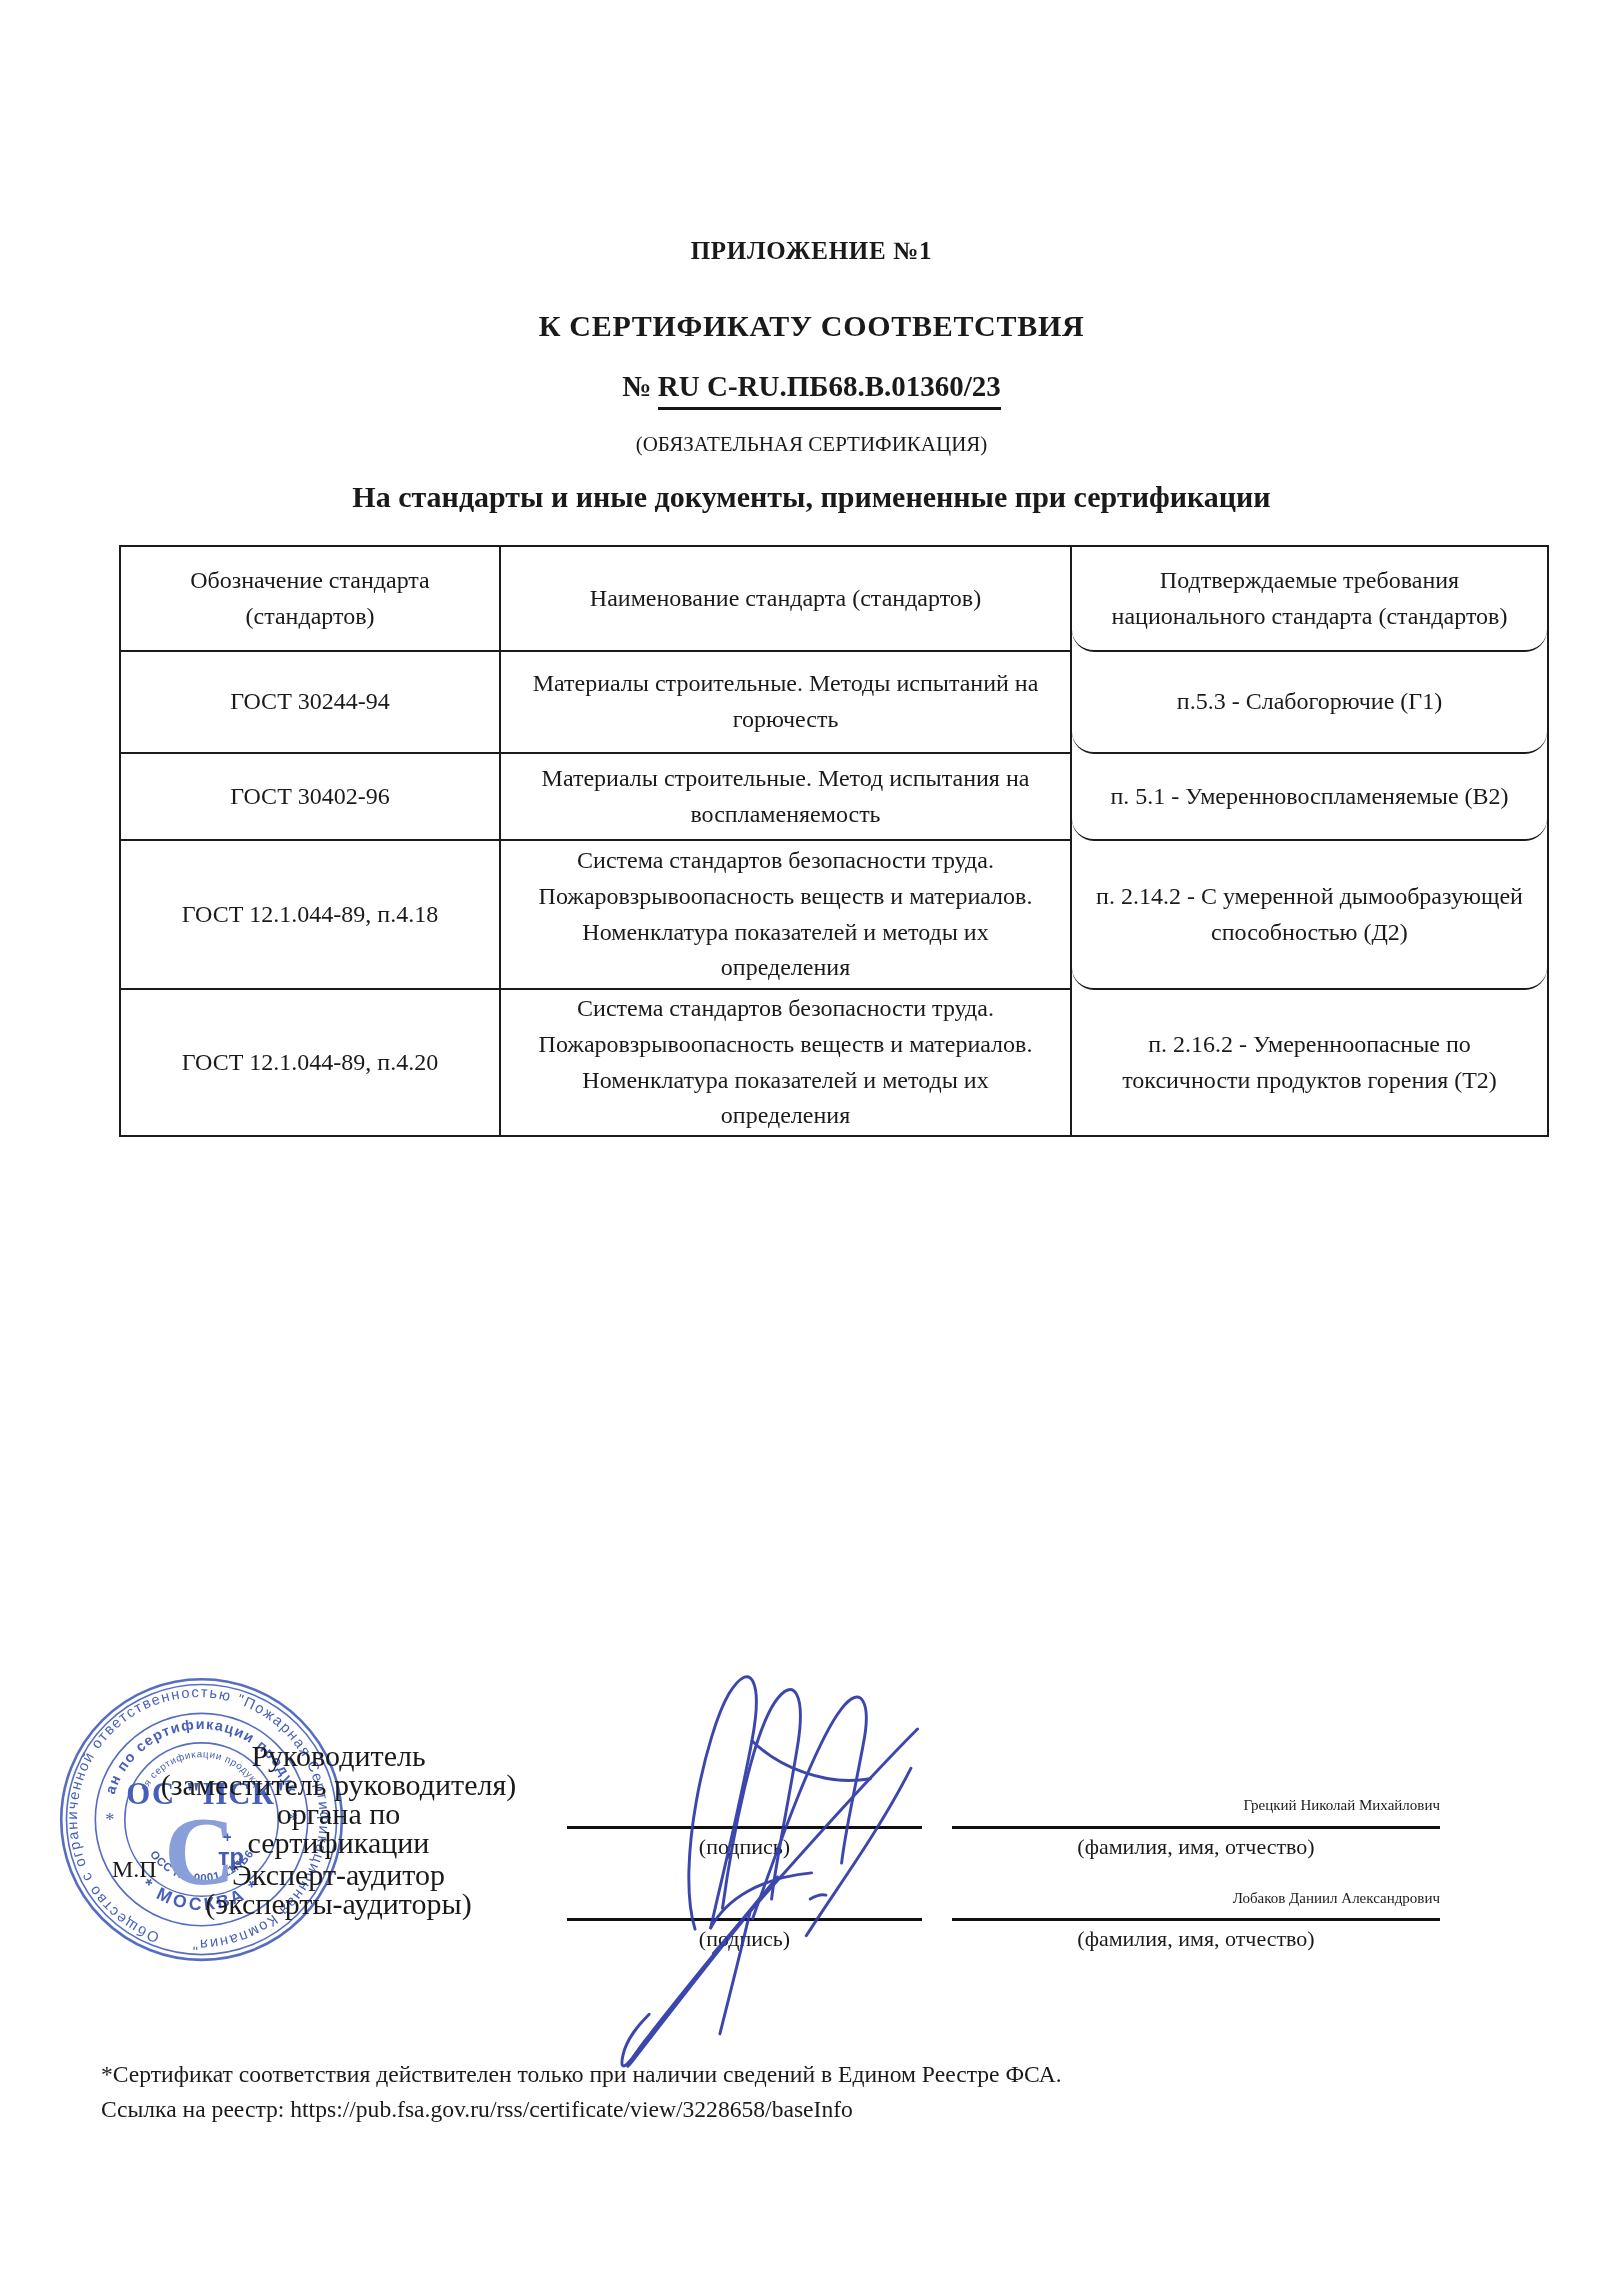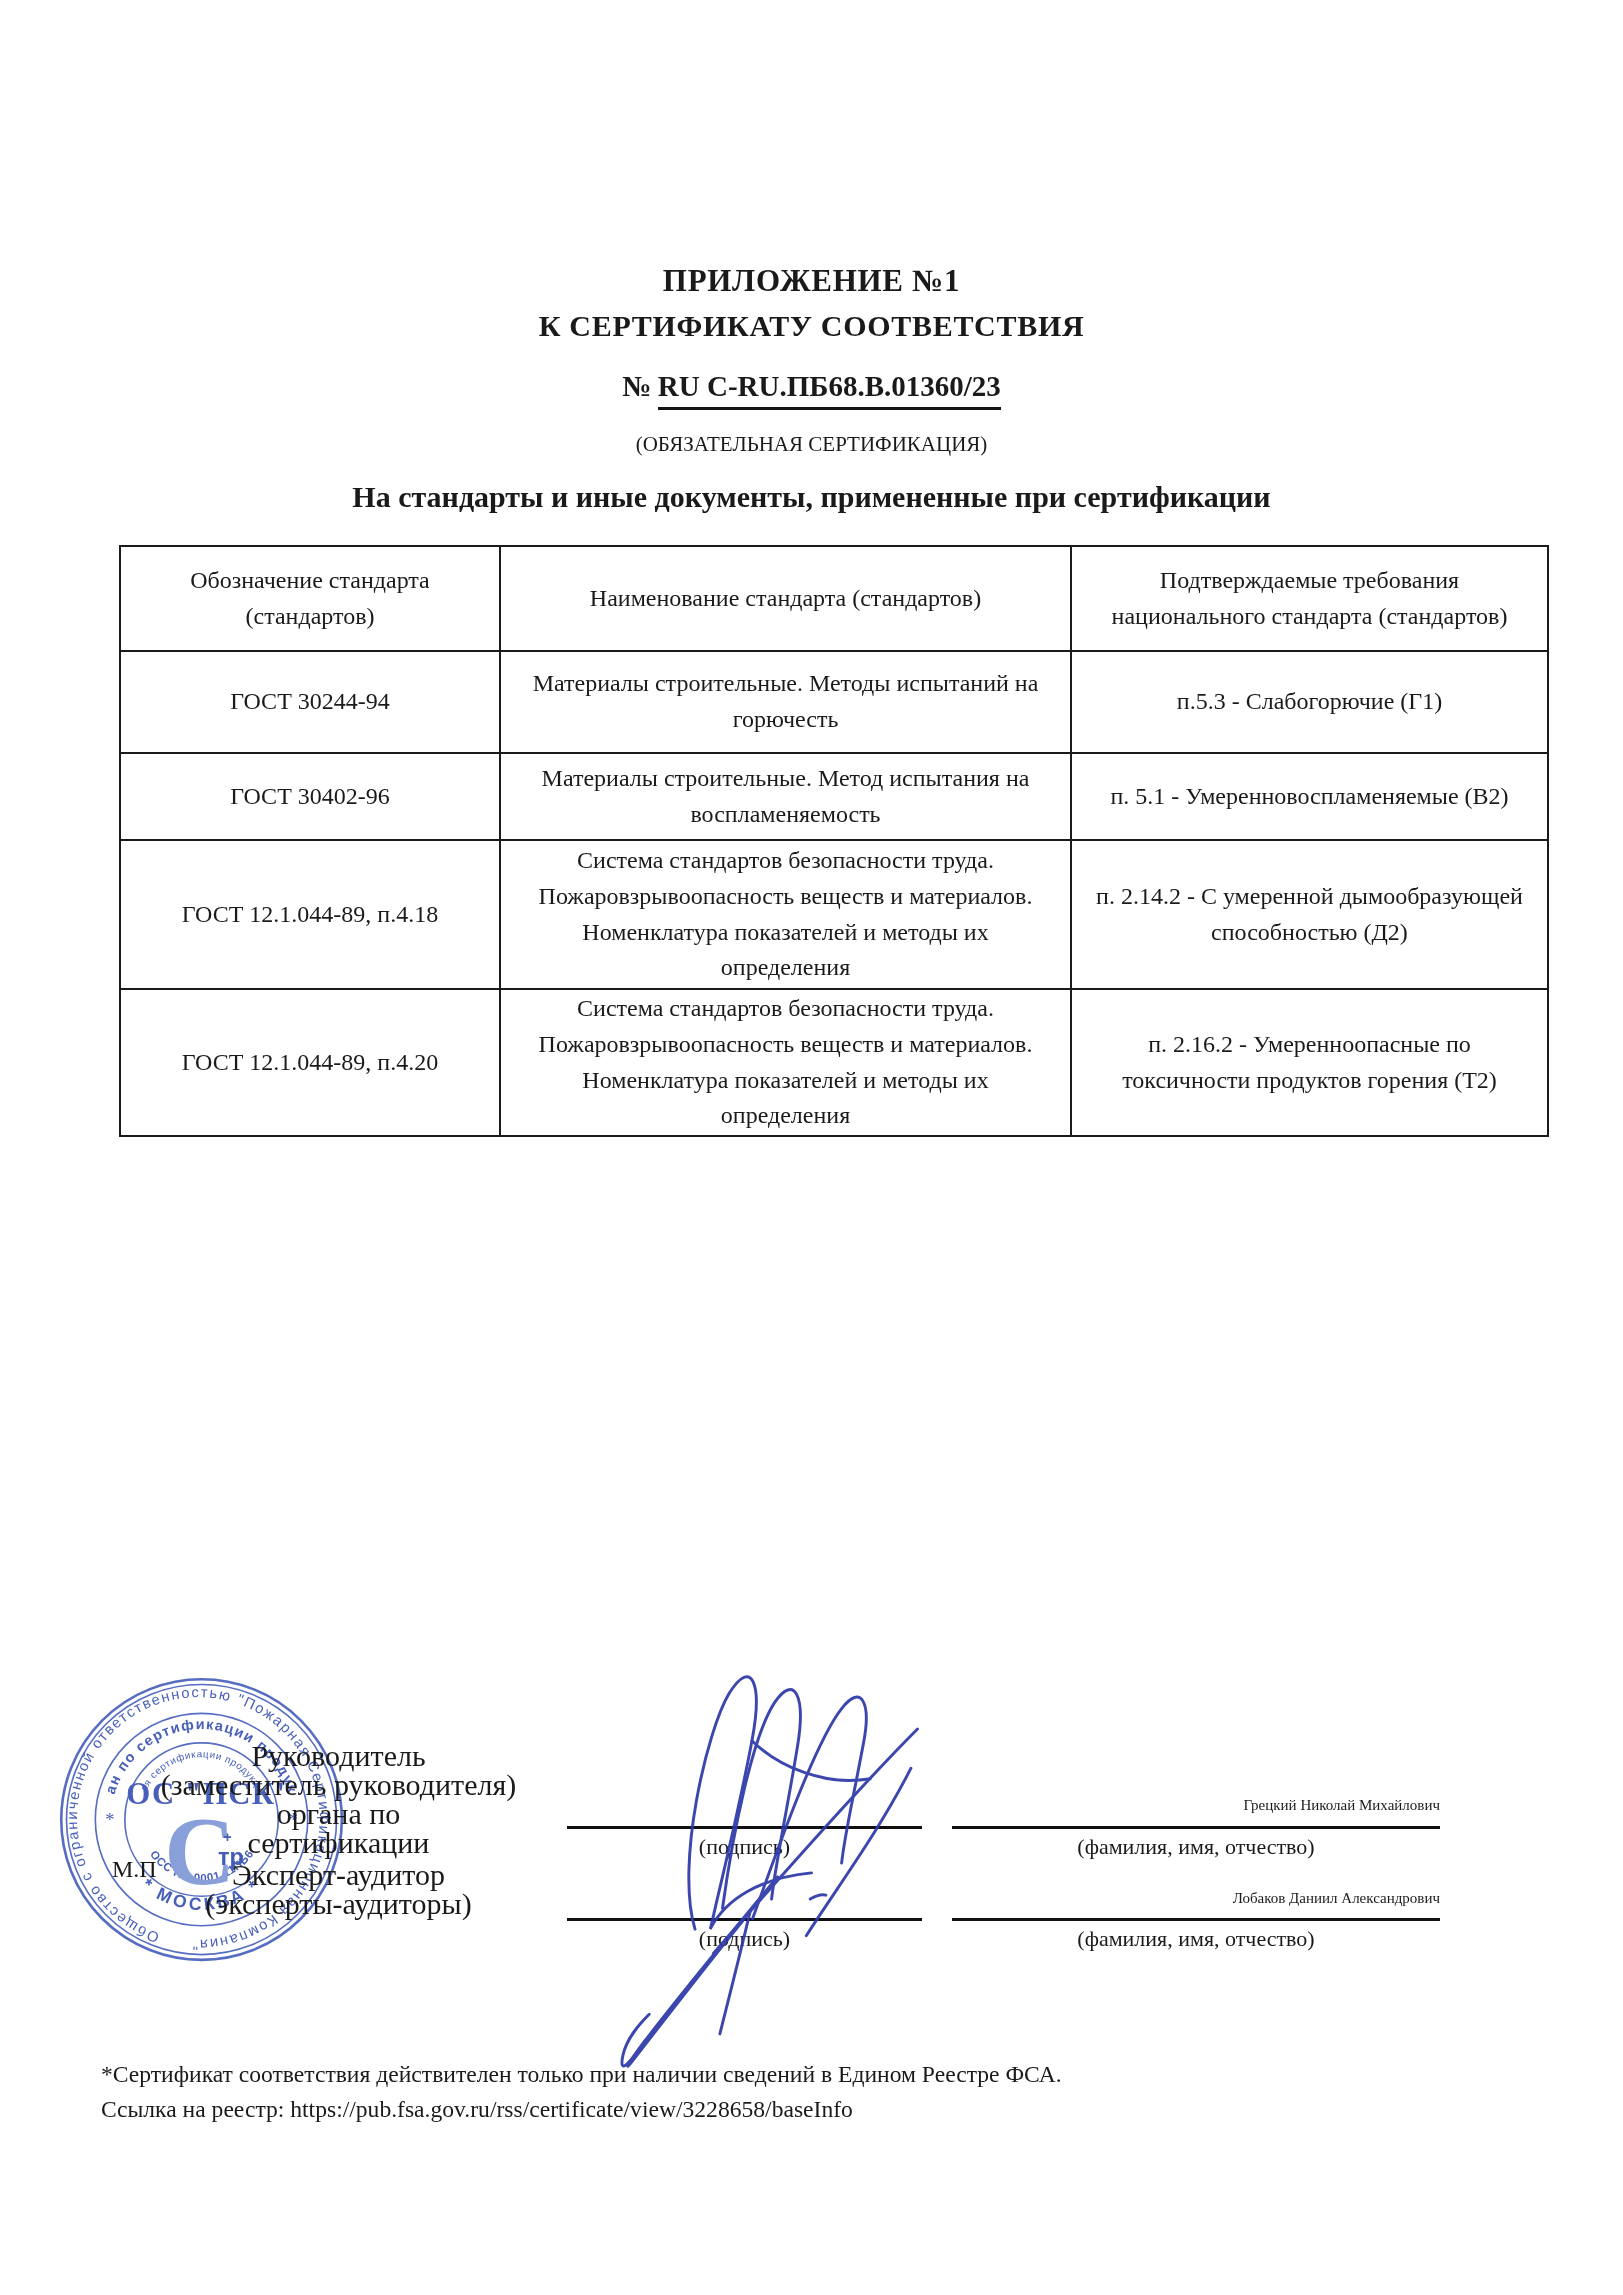--- a/index.html
+++ b/index.html
@@ -1,28 +1,28 @@
 <!DOCTYPE html>
 <html style="font-size:10.5px"><head>
 <meta charset="utf-8">
 <style>
   html,body{margin:0;padding:0;background:#ffffff;}
   body{width:1623px;height:2295px;position:relative;font-family:"Liberation Serif","DejaVu Serif",serif;color:#1a1a1a;}
   .page{position:absolute;inset:0;background:#fff;overflow:hidden;}
   .abs{position:absolute;}
   .ctr{width:100%;text-align:center;}
-  .t1{top:263px;font-size:31px;font-weight:bold;letter-spacing:0.7px;}
+  .t1{top:237px;font-size:25px;font-weight:bold;letter-spacing:0.7px;}
   .t2{top:309px;font-size:30px;font-weight:bold;letter-spacing:0.7px;}
   .t3{top:370px;font-size:29px;font-weight:bold;}
   .t3 .num{border-bottom:3.3px solid #141414;padding-bottom:5px;margin-left:6.5px;}
   .t4{top:432px;font-size:21px;}
   .t5{top:480px;font-size:30px;font-weight:bold;}
   .doc-table{left:119px;top:545px;width:1426px;display:grid;grid-template-columns:380px 571px 475px;grid-template-rows:105px 102px 87px 149px 145px;border:2.6px solid #1b1b1b;box-sizing:content-box;}
   .cell{display:flex;align-items:center;justify-content:center;text-align:center;font-size:24px;line-height:1.48;white-space:pre-line;padding:2.6px 11.8px;box-sizing:border-box;border-right:2px solid #1b1b1b;border-bottom:2.6px solid #1b1b1b;}
-  .cell.lastcol{border-right:none;}
+  .cell.lastcol{border-right:none;border-radius:22px;}
   .cell.lastrow{border-bottom:none;}
   .sig-label{font-size:30px;line-height:29px;text-align:center;z-index:5;}
   .mp{font-size:24px;z-index:5;}
   .sline{height:2.6px;background:#101010;z-index:4;}
   .scap{font-size:22px;text-align:center;z-index:5;}
   .sname{font-size:15px;text-align:right;z-index:5;}
   .footer-line{font-size:23.6px;line-height:35px;z-index:5;}
   svg{overflow:visible;}
   .stampsvg{left:56px;top:1674px;z-index:2;opacity:.93;}
   .sigsvg{left:0;top:0;z-index:6;pointer-events:none;}

